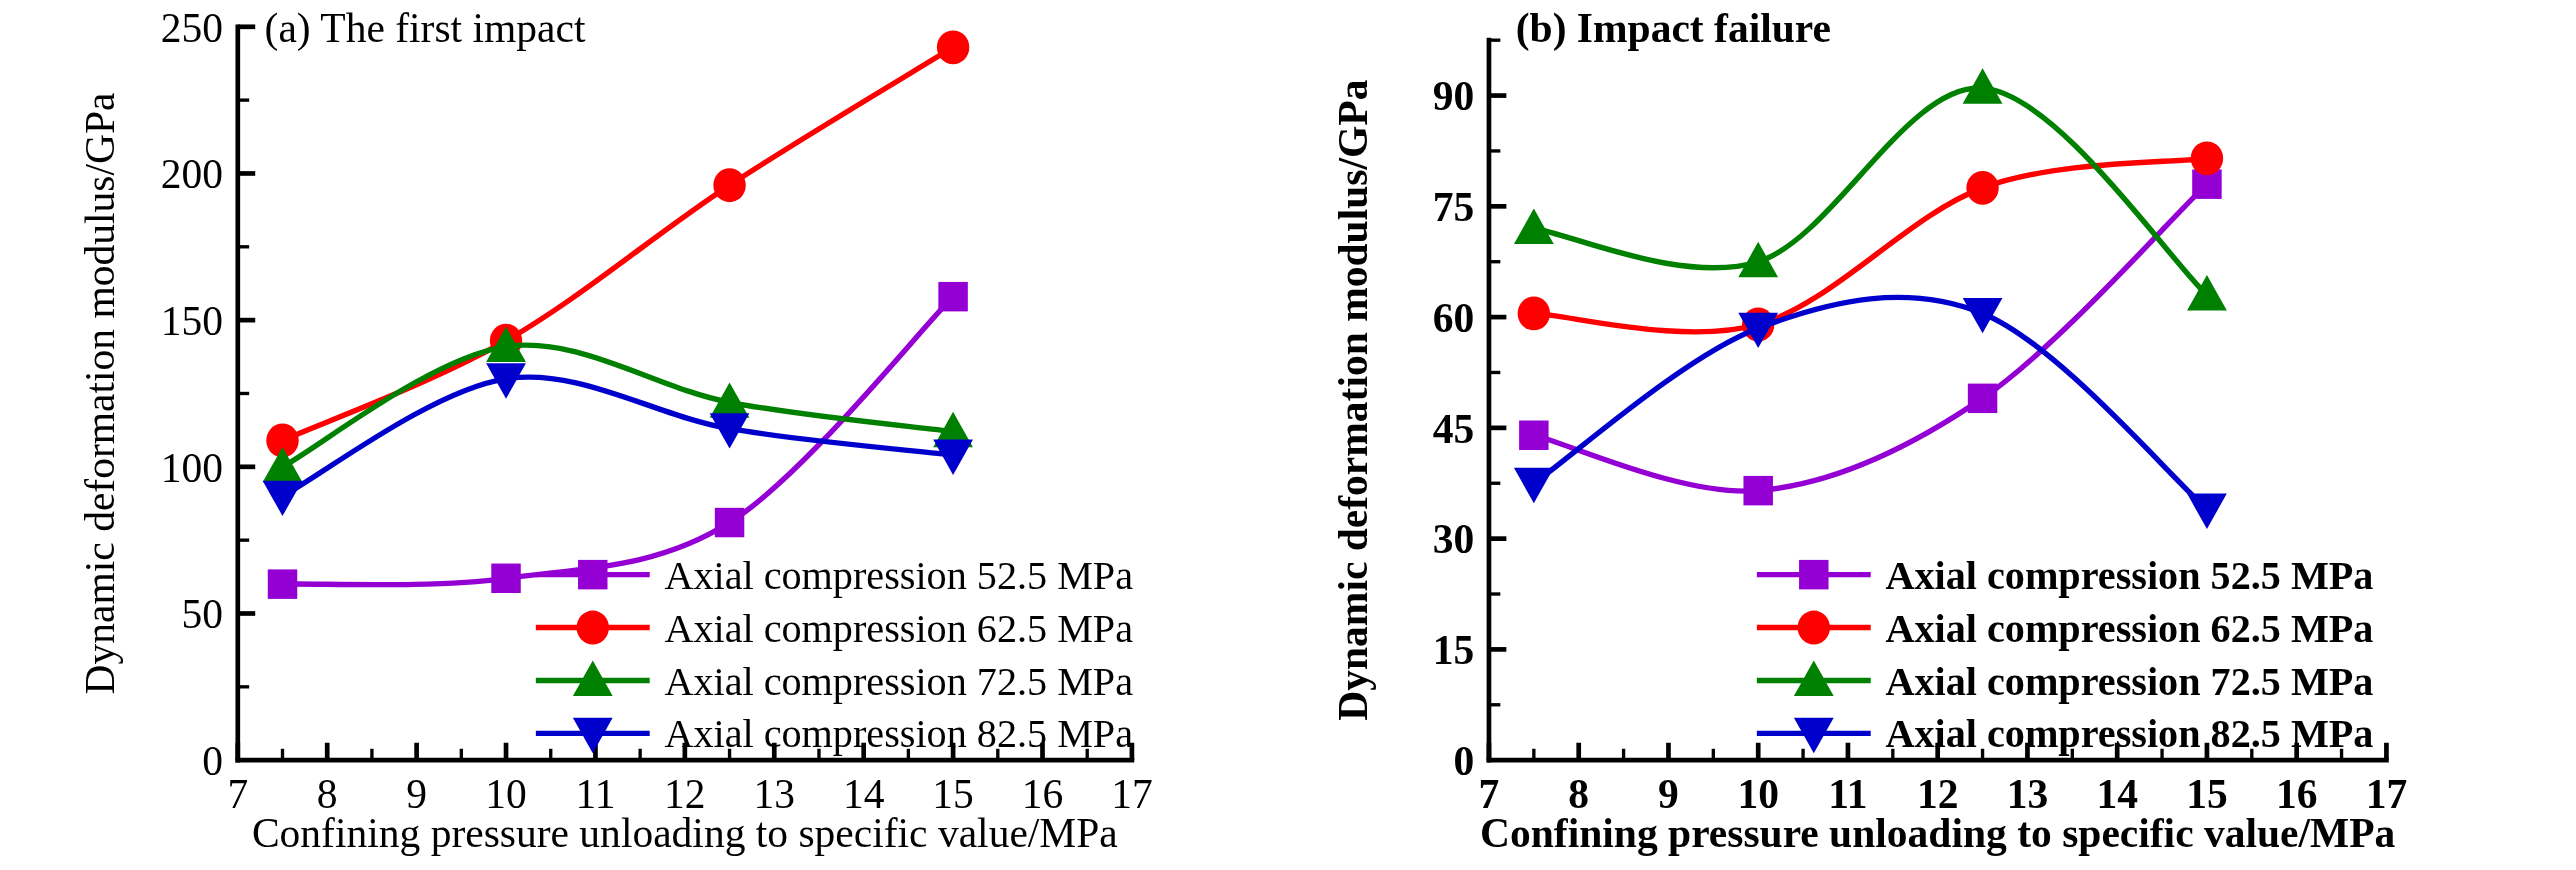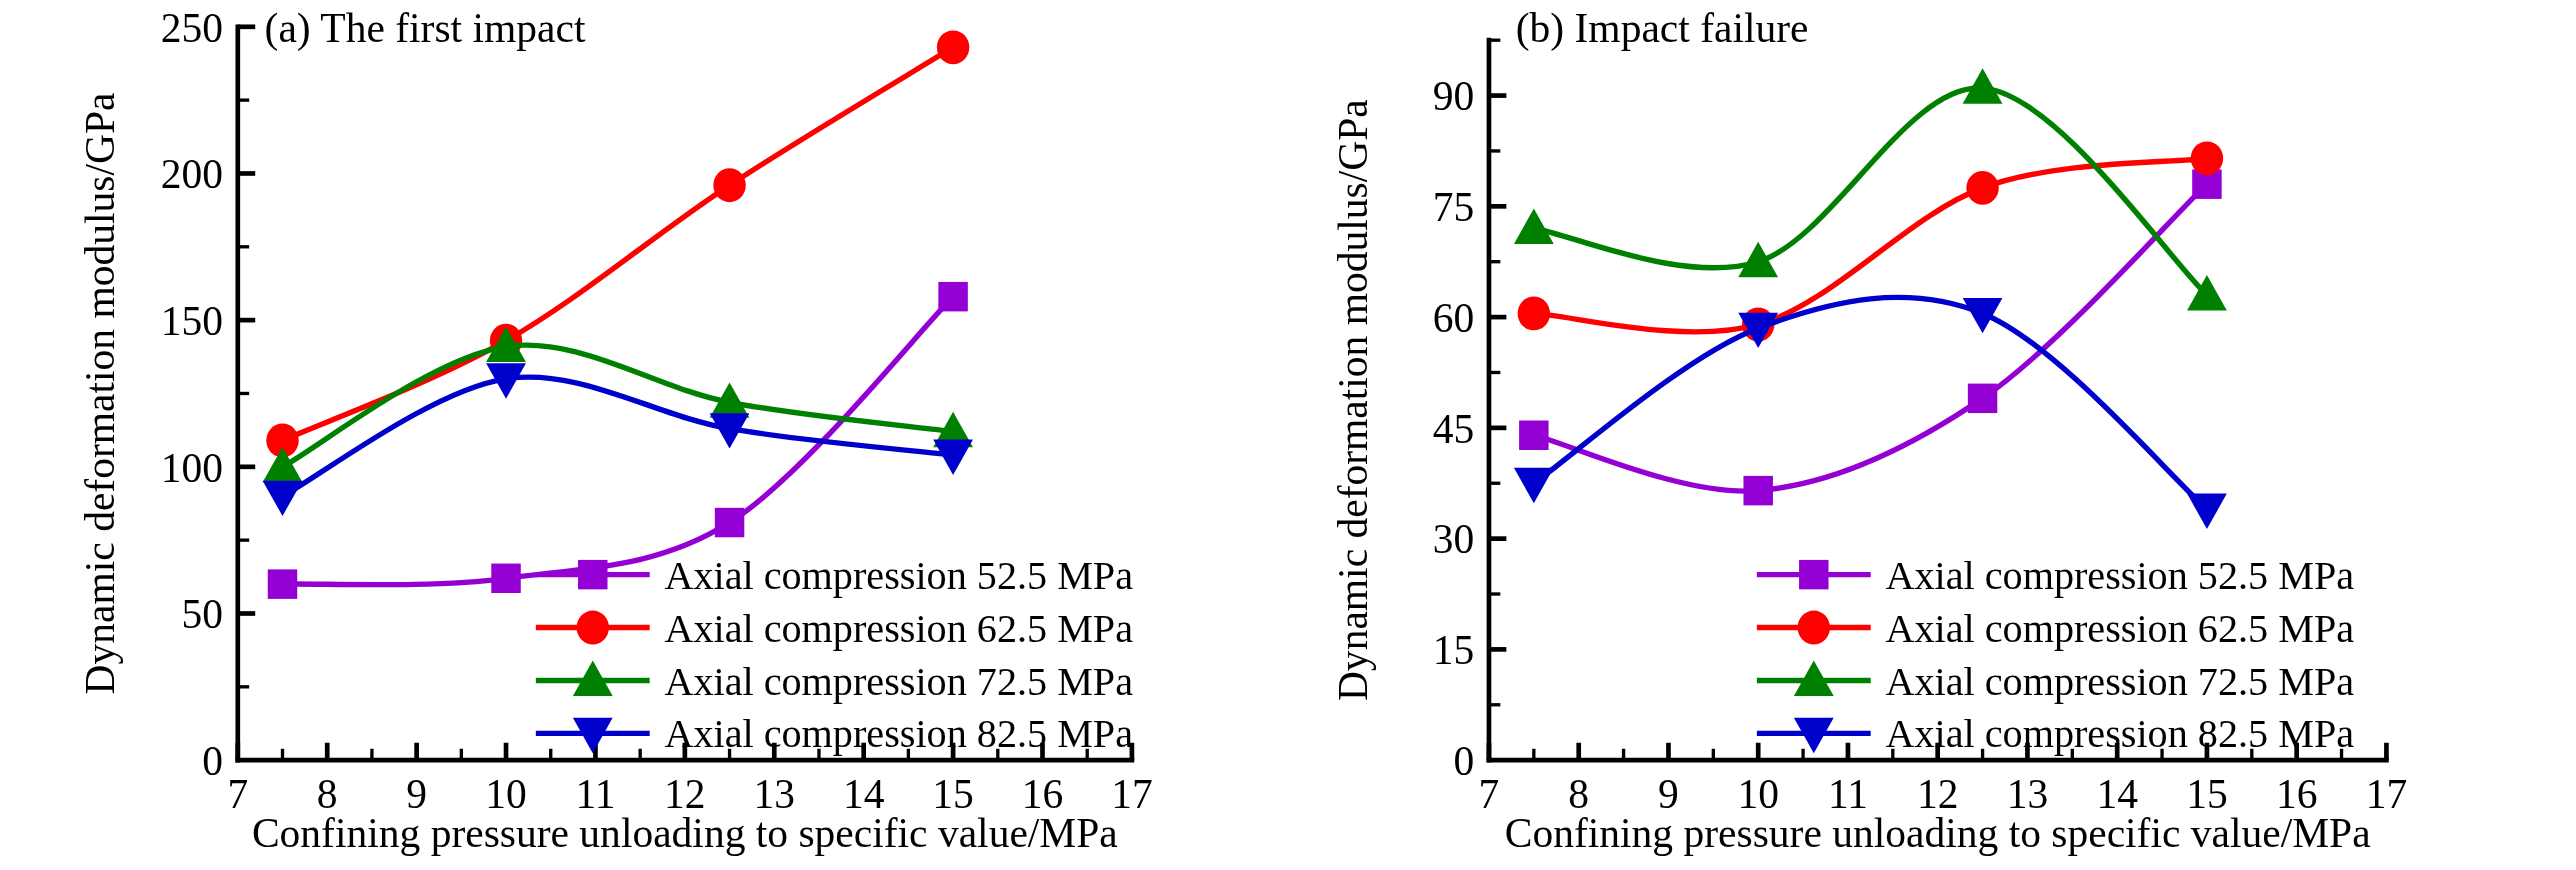--- a/index.html
+++ b/index.html
@@ -21,21 +21,21 @@
     flex-direction: row;
     align-items: flex-start;
     justify-content: flex-start;
     background: #ffffff;
   }
   .panel {
     position: relative;
     height: 870px;
   }
   .panel-a { width: 1288px; }
-  .panel-b { width: 1288px; }
+  .panel-b { width: 1288px; font-weight: bold; }
   .panel svg {
     display: block;
   }
   .ptitle {
     font-family: "Liberation Serif", "DejaVu Serif", serif;
     font-size: 62px;
     fill: #000000;
   }
   .ylabel, .xlabel {
     font-family: "Liberation Serif", "DejaVu Serif", serif;

